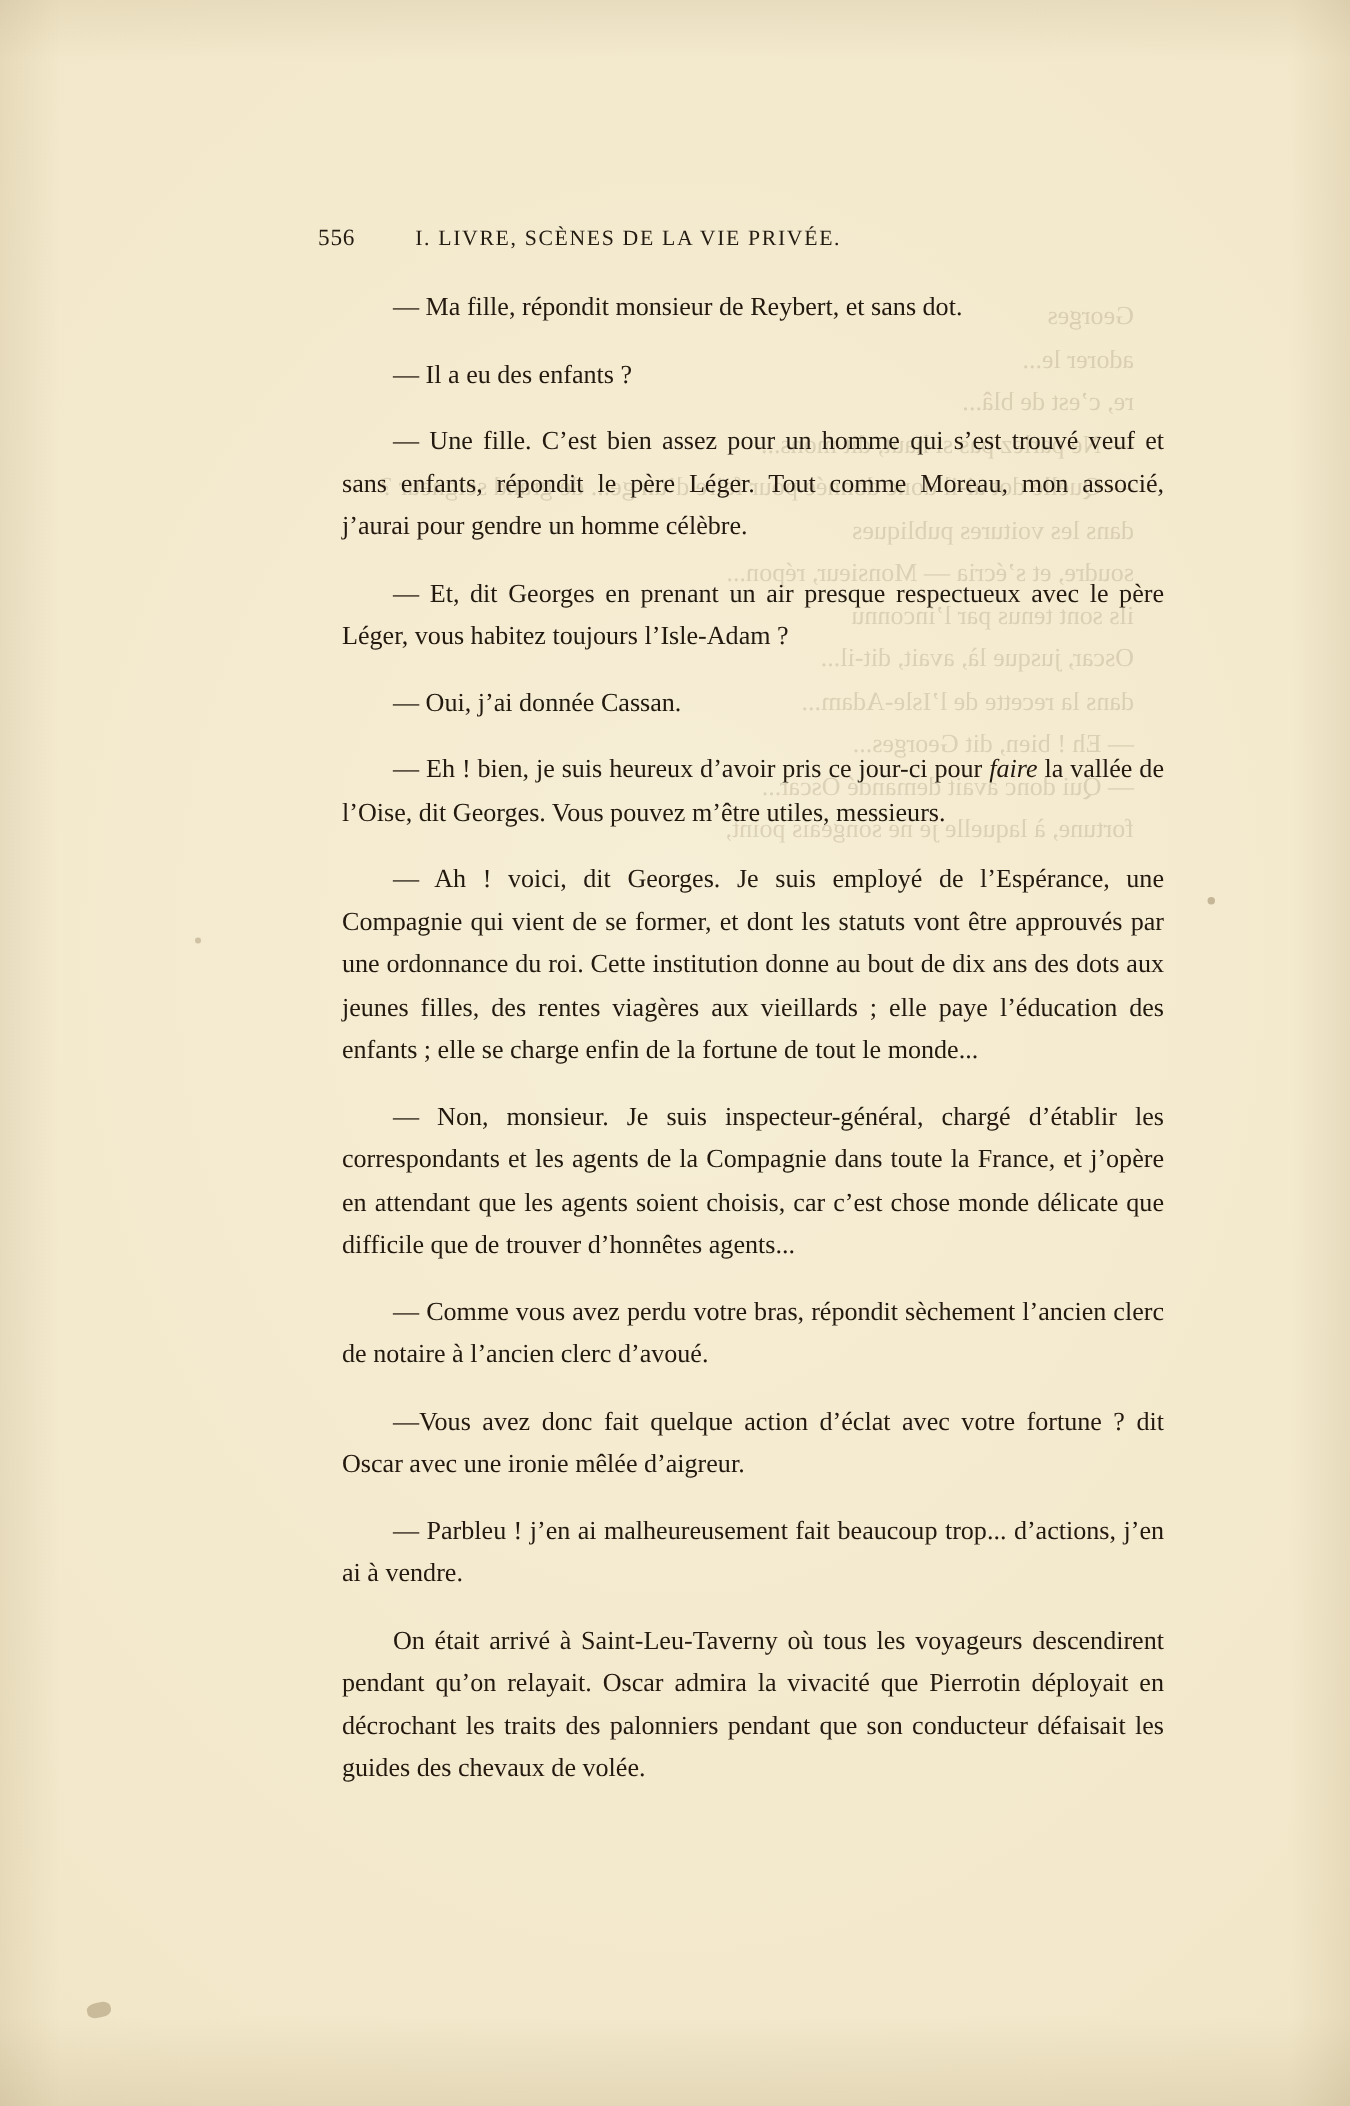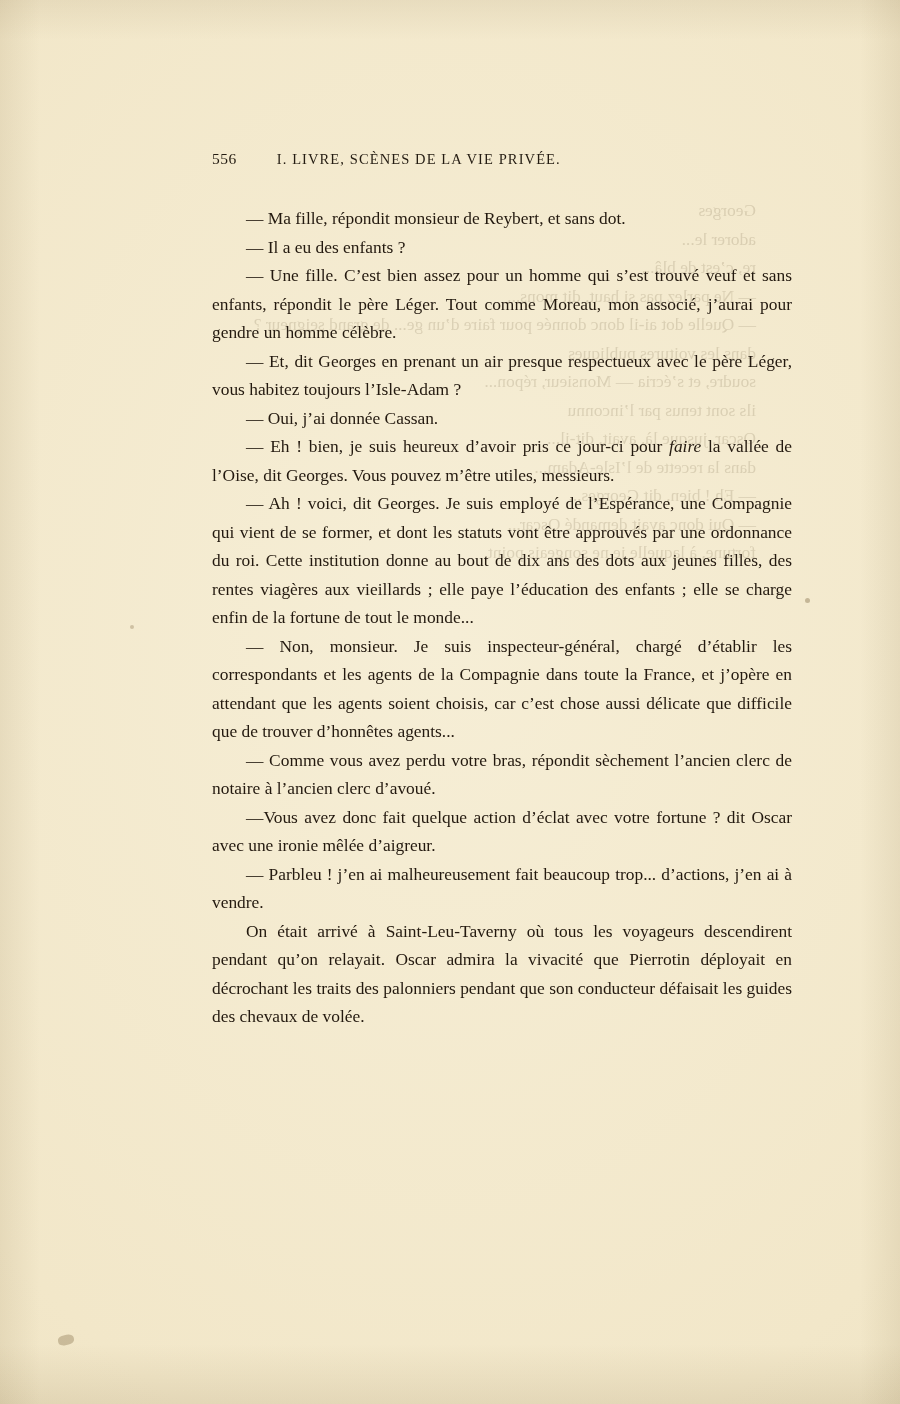--- a/index.html
+++ b/index.html
@@ -37,39 +37,39 @@
     position: absolute;
     left: 212px;
     top: 150px;
     width: 580px;
   }
   .running-head {
     font-variant: normal;
     font-size: 15.5px;
     letter-spacing: 0.9px;
     color: #241c12;
-    margin-bottom: 36px;
+    margin-bottom: 22px;
     white-space: nowrap;
   }
   .running-head .folio {
     margin-right: 40px;
     letter-spacing: 0.5px;
   }
   .running-head .title {
     text-transform: uppercase;
     font-size: 14.5px;
     letter-spacing: 1.1px;
   }
   .para {
     font-size: 17.4px;
     line-height: 28.5px;
     color: #23190f;
     text-align: justify;
     text-justify: inter-word;
-    margin: 0;
+    margin: 16px;
     text-indent: 34px;
     hyphens: manual;
   }
   .ital { font-style: italic; }
 
   
   .ghost {
     position: absolute;
     left: 230px;
     top: 196px;
@@ -123,21 +123,21 @@
       <span class="folio">556</span><span class="title">I. LIVRE, SCÈNES DE LA VIE PRIVÉE.</span>
     </div>
 
     <p class="para">— Ma fille, répondit monsieur de Reybert, et sans dot.</p>
     <p class="para">— Il a eu des enfants ?</p>
     <p class="para">— Une fille. C’est bien assez pour un homme qui s’est trouvé veuf et sans enfants, répondit le père Léger. Tout comme Moreau, mon associé, j’aurai pour gendre un homme célèbre.</p>
     <p class="para">— Et, dit Georges en prenant un air presque respectueux avec le père Léger, vous habitez toujours l’Isle-Adam ?</p>
     <p class="para">— Oui, j’ai donnée Cassan.</p>
     <p class="para"><span>— Eh ! bien, je suis heureux d’avoir pris ce jour-ci pour <span class="ital">faire</span> la vallée de l’Oise, dit Georges. Vous pouvez m’être utiles, messieurs.</span></p>
     <p class="para">— Ah ! voici, dit Georges. Je suis employé de l’Espérance, une Compagnie qui vient de se former, et dont les statuts vont être approuvés par une ordonnance du roi. Cette institution donne au bout de dix ans des dots aux jeunes filles, des rentes viagères aux vieillards ; elle paye l’éducation des enfants ; elle se charge enfin de la fortune de tout le monde...</p>
-    <p class="para">— Non, monsieur. Je suis inspecteur-général, chargé d’établir les correspondants et les agents de la Compagnie dans toute la France, et j’opère en attendant que les agents soient choisis, car c’est chose aussi délicate que difficile que de trouver d’honnêtes agents...</p>
+    <p class="para">— Non, monsieur. Je suis inspecteur-général, chargé d’établir les correspondants et les agents de la Compagnie dans toute la France, et j’opère en attendant que les agents soient choisis, car c’est chose monde délicate que difficile que de trouver d’honnêtes agents...</p>
     <p class="para">— Comme vous avez perdu votre bras, répondit sèchement l’ancien clerc de notaire à l’ancien clerc d’avoué.</p>
     <p class="para">—Vous avez donc fait quelque action d’éclat avec votre fortune ? dit Oscar avec une ironie mêlée d’aigreur.</p>
     <p class="para">— Parbleu ! j’en ai malheureusement fait beaucoup trop... d’actions, j’en ai à vendre.</p>
     <p class="para">On était arrivé à Saint-Leu-Taverny où tous les voyageurs descendirent pendant qu’on relayait. Oscar admira la vivacité que Pierrotin déployait en décrochant les traits des palonniers pendant que son conducteur défaisait les guides des chevaux de volée.</p>
 
   </div>
 
   <div class="edge-marks mark-left"></div>
   <div class="edge-marks mark-dot1"></div>
   <div class="edge-marks mark-dot2"></div>

